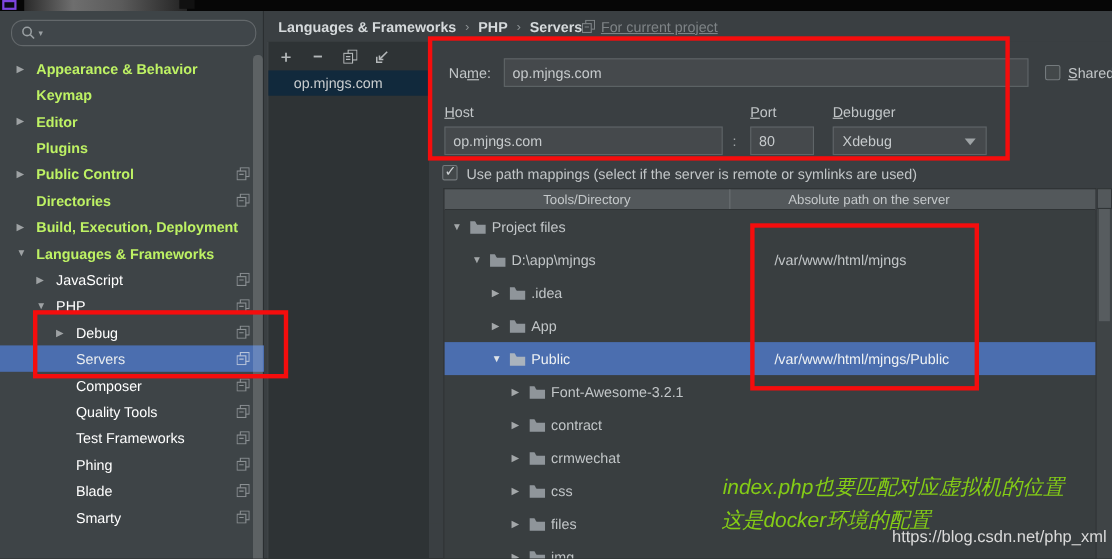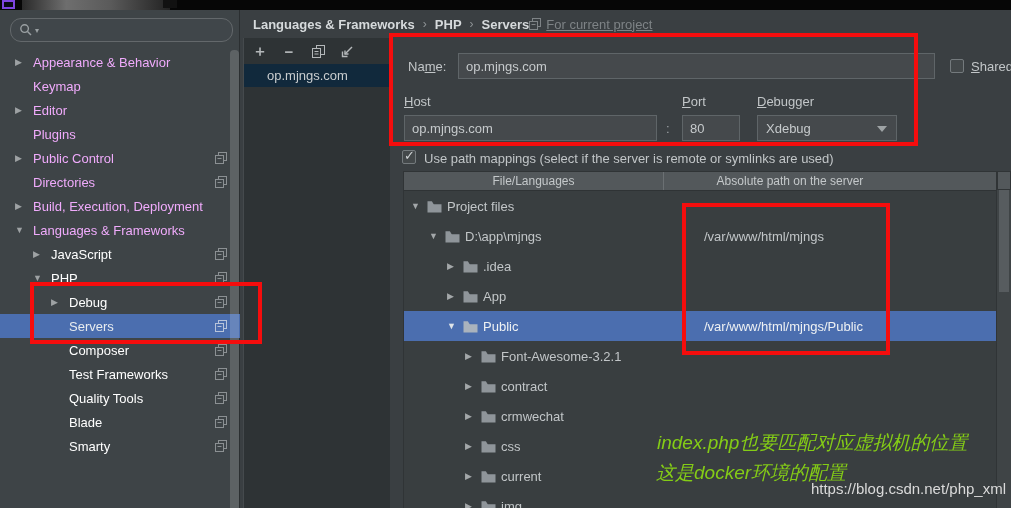--- a/index.html
+++ b/index.html
@@ -24,21 +24,21 @@
                display:flex; align-items:center; padding-left:8px; }
   .searchbox input { background:transparent; border:none; outline:none; color:#c6cacc;
                      font-size:12px; width:170px; font-family:inherit; }
   .search-ic { display:flex; align-items:center; margin-right:4px; color:#9aa0a3; }
   .search-caret { font-size:8px; color:#9aa0a3; margin-left:-2px; margin-right:4px; }
 
   .nav { position:absolute; left:0; top:40px; width:240px; }
   .srow { height:24px; display:flex; align-items:center; position:relative; cursor:default; }
   .srow .arrow { width:18px; text-align:left; font-size:9px; color:#9ea2a4; flex:none; }
   .srow .lbl { white-space:nowrap; color:#ffffff; }
-  .srow.bold .lbl { font-weight:normal; color:#f0abfc;text-align:center; }
+  .srow.bold .lbl { font-weight:bold; color:#bef264;text-align:center; }
   .srow.lvl0 { padding-left:15px; }
   .srow.lvl1 { padding-left:33px; }
   .srow.lvl2 { padding-left:51px; }
   .srow.sel { background:#4b6eaf; }
   .srow.sel .lbl { color:#e8ecef; }
   .badge { margin-left:auto; margin-right:13px; flex:none; display:flex; }
   .sb-thumb { position:absolute; left:230px; top:40px; width:9px; height:468px;
               background:rgba(255,255,255,.16); border-radius:4px; }
 
   
@@ -225,32 +225,43 @@
         <span class="badge">
             <svg width="12" height="12" viewBox="0 0 12 12">
               <rect x="3.5" y="0.5" width="8" height="8" fill="none" stroke="#8b9093"></rect>
               <rect x="0.5" y="3.5" width="8" height="8" fill="#3e4447" stroke="#8b9093"></rect>
               <line x1="2.5" y1="6.5" x2="6.5" y2="6.5" stroke="#8b9093"></line>
             </svg>
           </span>
         </div>
       <div class="srow lvl2">
           <span class="arrow"></span>
+          <span class="lbl">Quality Tools</span>
+        <span class="badge">
+            <svg width="12" height="12" viewBox="0 0 12 12">
+              <rect x="3.5" y="0.5" width="8" height="8" fill="none" stroke="#8b9093"></rect>
+              <rect x="0.5" y="3.5" width="8" height="8" fill="#3e4447" stroke="#8b9093"></rect>
+              <line x1="2.5" y1="6.5" x2="6.5" y2="6.5" stroke="#8b9093"></line>
+            </svg>
+          </span>
+        </div>
+      <div class="srow lvl2">
+          <span class="arrow"></span>
           <span class="lbl">Test Frameworks</span>
         <span class="badge">
             <svg width="12" height="12" viewBox="0 0 12 12">
               <rect x="3.5" y="0.5" width="8" height="8" fill="none" stroke="#8b9093"></rect>
               <rect x="0.5" y="3.5" width="8" height="8" fill="#3e4447" stroke="#8b9093"></rect>
               <line x1="2.5" y1="6.5" x2="6.5" y2="6.5" stroke="#8b9093"></line>
             </svg>
           </span>
         </div>
       <div class="srow lvl2">
           <span class="arrow"></span>
-          <span class="lbl">Quality Tools</span>
+          <span class="lbl">Phing</span>
         <span class="badge">
             <svg width="12" height="12" viewBox="0 0 12 12">
               <rect x="3.5" y="0.5" width="8" height="8" fill="none" stroke="#8b9093"></rect>
               <rect x="0.5" y="3.5" width="8" height="8" fill="#3e4447" stroke="#8b9093"></rect>
               <line x1="2.5" y1="6.5" x2="6.5" y2="6.5" stroke="#8b9093"></line>
             </svg>
           </span>
         </div>
       <div class="srow lvl2">
           <span class="arrow"></span>
@@ -337,21 +348,21 @@
       <div class="combo" style="left:367px; top:77px; width:140px; height:26px;">
         <span>Xdebug</span>
         <span class="combo-arrow"></span>
       </div>
 
       <div class="cbox checked" style="left:12px; top:112px;"></div>
       <div class="flabel" style="left:34px; top:113px;">Use path mappings (select if the server is remote or symlinks are used)</div>
 
       <div class="maptable">
         <div class="mt-head">
-          <div class="mt-h1">File/Languages</div>
+          <div class="mt-h1">Tools/Directory</div>
           <div class="mt-h2">Absolute path on the server</div>
         </div>
         <div class="trow l0">
             <span class="arrow">▼</span>
             <span class="folder">
               <svg width="15" height="13" viewBox="0 0 15 13">
                 <path d="M0.5 2.5 h5 l1.3 1.8 H14.5 v8.2 H0.5 z M0.5 2.5 v-1.3 h4.3 l1 1.3" fill="#8f959a"></path>
               </svg>
             </span>
             <span class="fname">Project files</span>
@@ -437,21 +448,21 @@
             <span class="fname">css</span>
             <span class="fpath"></span>
           </div>
         <div class="trow l3">
             <span class="arrow">▶</span>
             <span class="folder">
               <svg width="15" height="13" viewBox="0 0 15 13">
                 <path d="M0.5 2.5 h5 l1.3 1.8 H14.5 v8.2 H0.5 z M0.5 2.5 v-1.3 h4.3 l1 1.3" fill="#8f959a"></path>
               </svg>
             </span>
-            <span class="fname">current</span>
+            <span class="fname">files</span>
             <span class="fpath"></span>
           </div>
         <div class="trow l3">
             <span class="arrow">▶</span>
             <span class="folder">
               <svg width="15" height="13" viewBox="0 0 15 13">
                 <path d="M0.5 2.5 h5 l1.3 1.8 H14.5 v8.2 H0.5 z M0.5 2.5 v-1.3 h4.3 l1 1.3" fill="#8f959a"></path>
               </svg>
             </span>
             <span class="fname">img</span>

